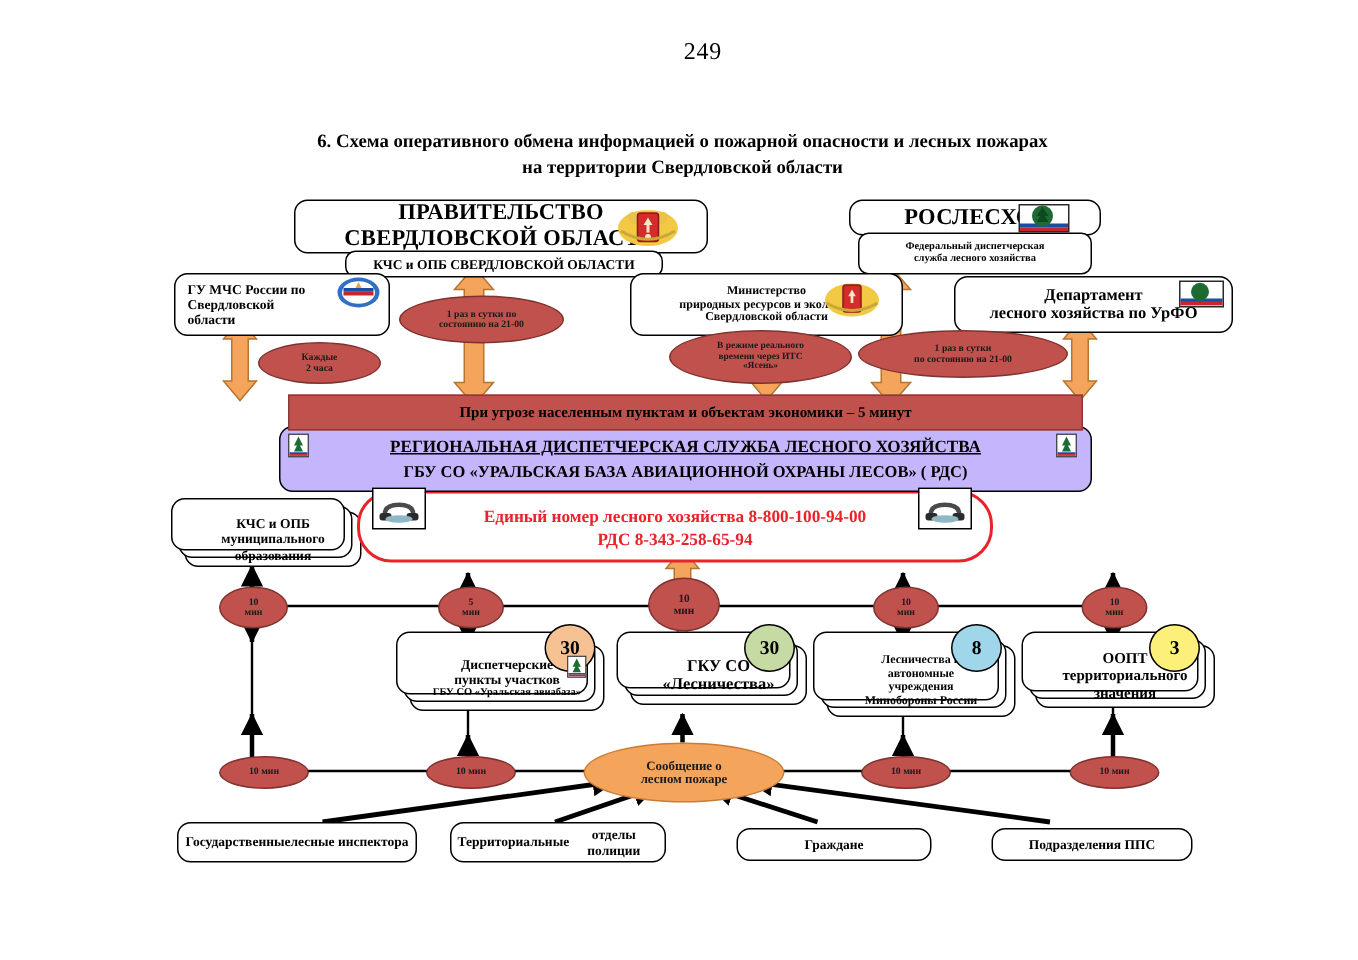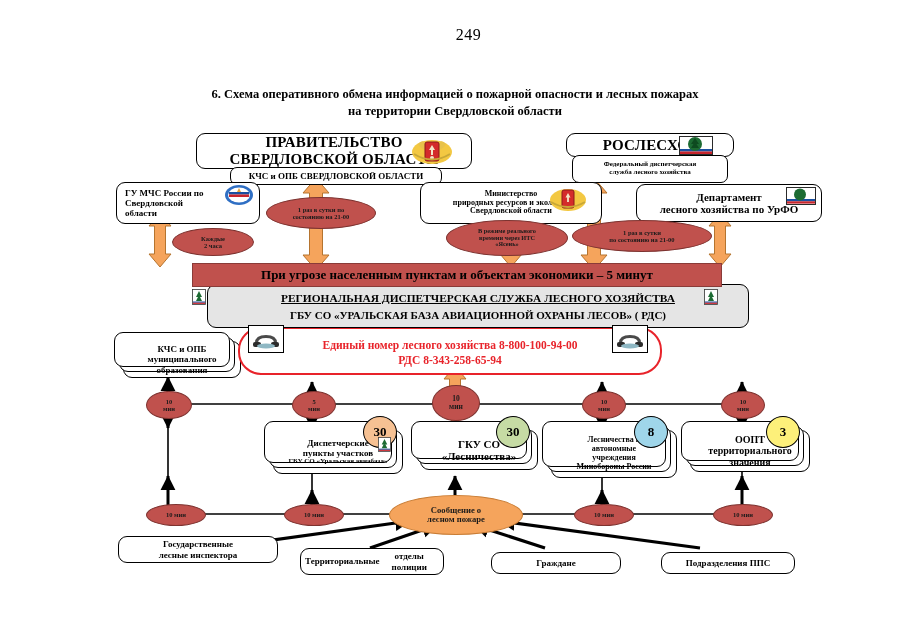--- a/index.html
+++ b/index.html
@@ -50,29 +50,28 @@
   .t-xs{font-size:7px;}
   .t-9{font-size:9px;}
   .t-8{font-size:8px;}
   .t-10{font-size:10px;}
   .t-11{font-size:11px;}
 
   
   .banner{
     position:absolute;background:#c0514d;border:1.4px solid #8a3b38;
     display:flex;align-items:center;justify-content:center;
-    font-weight:bold;font-size:13px;color:#000;z-index:25;
+    font-weight:bold;font-size:10px;color:#000;z-index:25;
     font-family:"Liberation Serif",serif;
   }
 
   
   .rds-box{
-    position:absolute;background:#e5e5e5;border:1.6px solid #000;border-radius:9px;
+    position:absolute;background:#c4b5fd;border:1.6px solid #000;border-radius:9px;
     z-index:22;
-    margin-left:21px;
   }
   .rds-l1{
     position:absolute;left:0;right:0;top:7px;text-align:center;
     font-weight:bold;font-size:11.4px;text-decoration:underline;
   }
   .rds-l2{
     position:absolute;left:0;right:0;top:24px;text-align:center;
     font-weight:bold;font-size:11px;
   }
 
@@ -425,21 +424,21 @@
   <div class="ell" style="left:284px;top:504px;width:58px;height:20px;font-size:6.5px;">
     <span>10 мин</span>
   </div>
   <div class="ell" style="left:574px;top:504px;width:58px;height:20px;font-size:6.5px;">
     <span>10 мин</span>
   </div>
   <div class="ell" style="left:713px;top:504px;width:58px;height:20px;font-size:6.5px;">
     <span>10 мин</span>
   </div>
 
-  <div class="box" style="left:118px;top:536px;width:160px;height:27px;flex-direction:column;">
+  <div class="box" style="left:118px;top:548px;width:160px;height:27px;flex-direction:row;">
     <div class="t-9">Государственные</div>
     <div class="t-9">лесные инспектора</div>
   </div>
   <div class="box" style="left:300px;top:548px;width:144px;height:27px;flex-direction:row;">
     <div class="t-9">Территориальные</div>
     <div class="t-9">отделы полиции</div>
   </div>
   <div class="box" style="left:661px;top:552px;width:134px;height:22px;">
     <div class="t-9">Подразделения ППС</div>
   </div>

